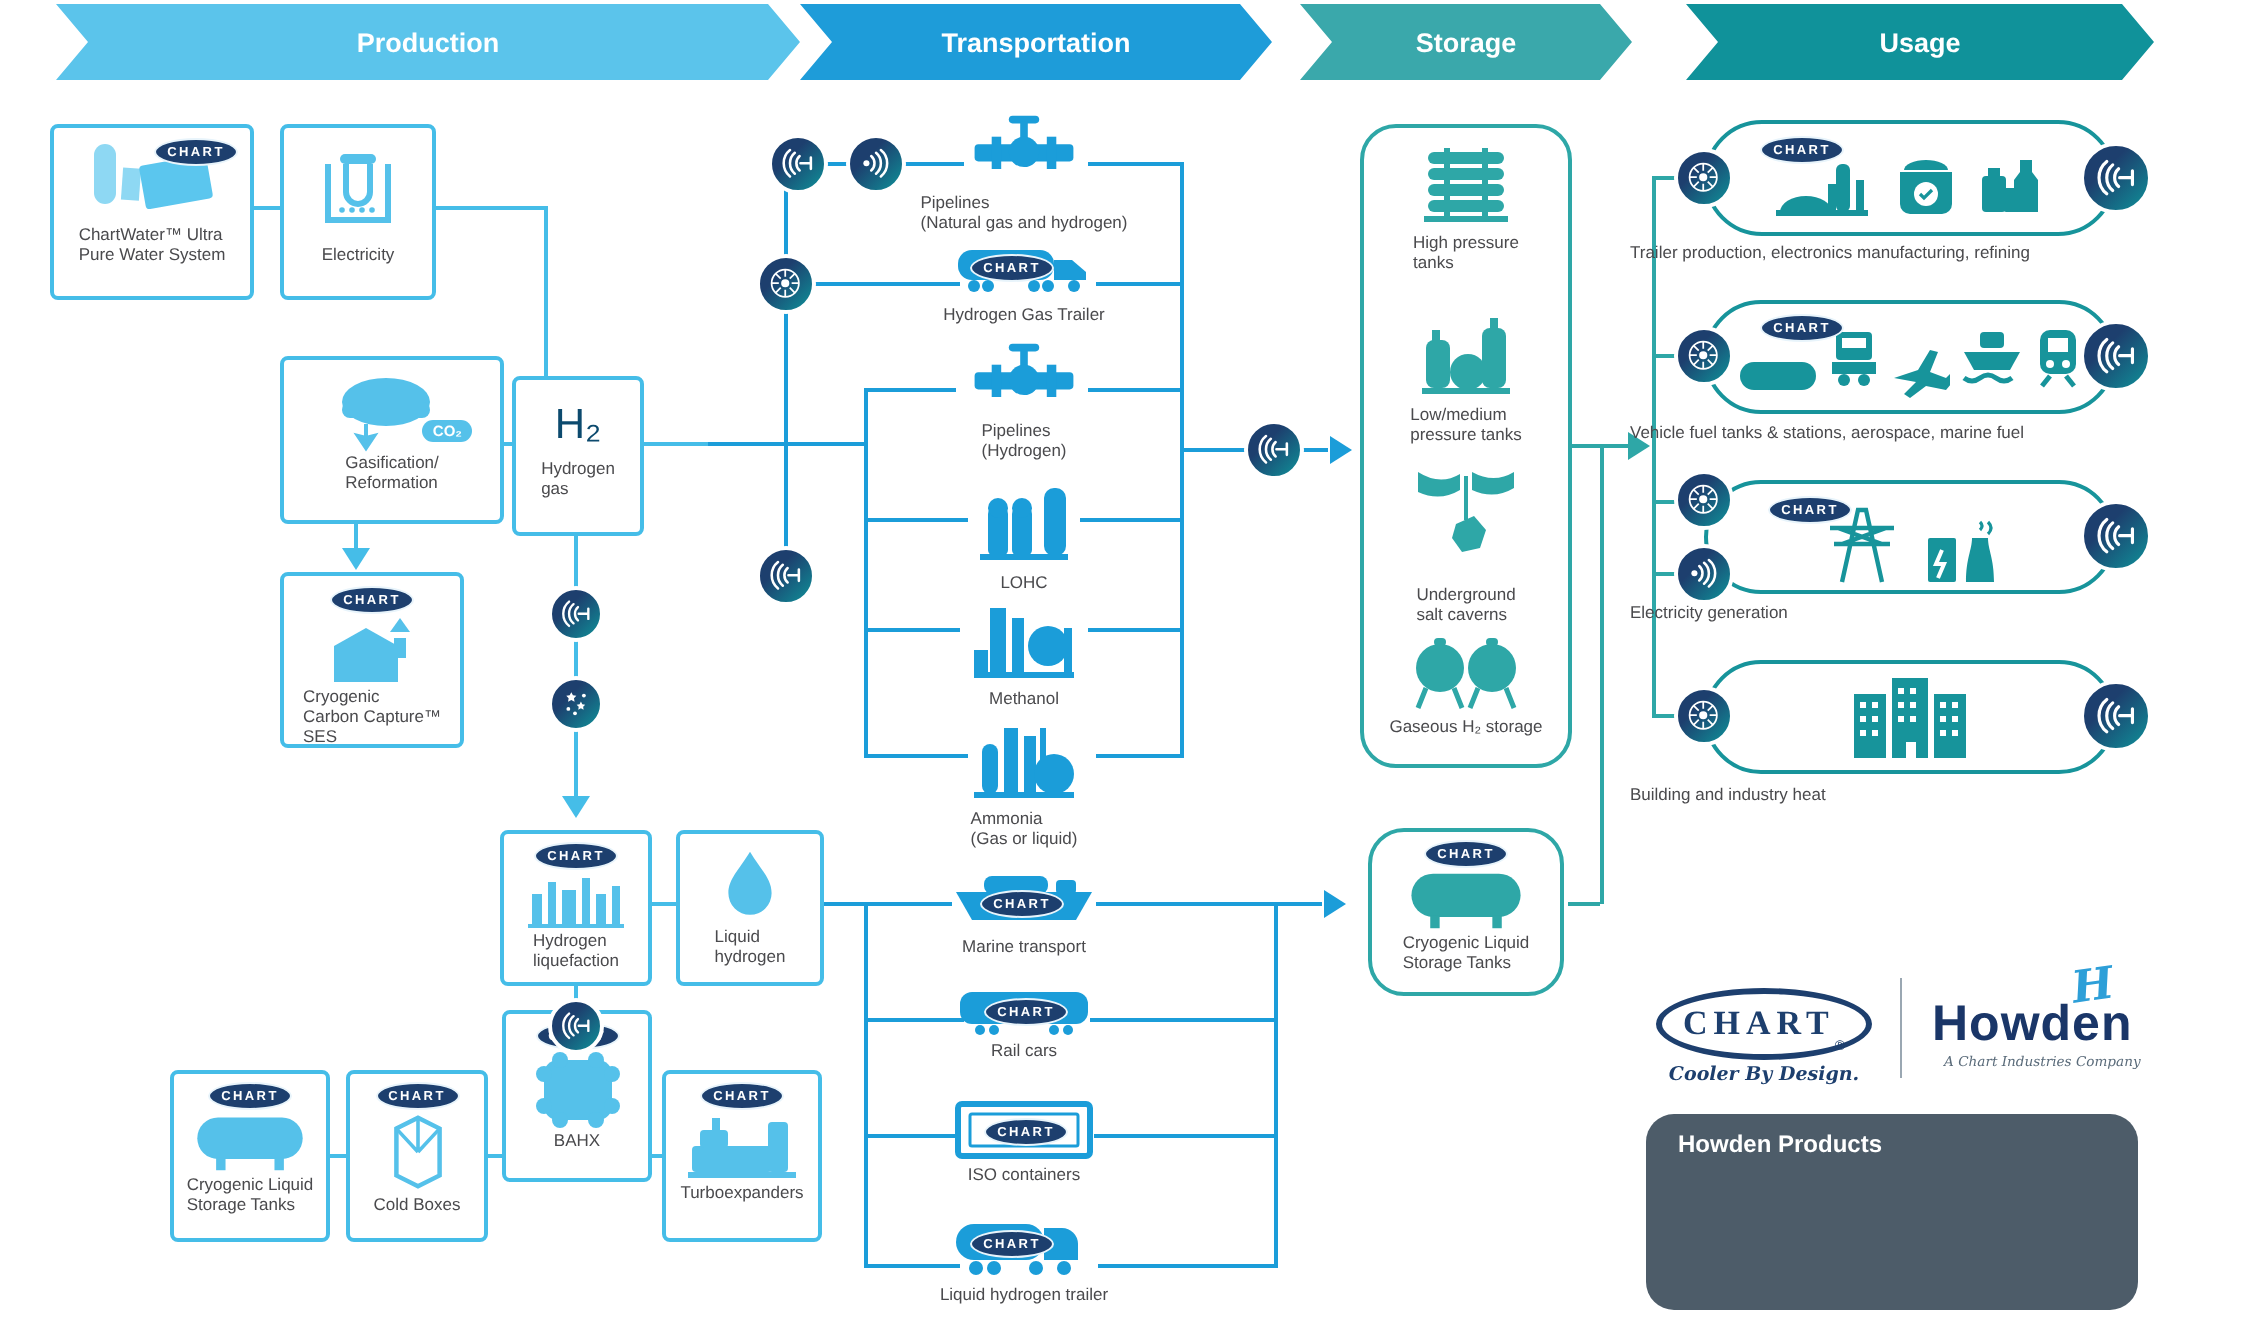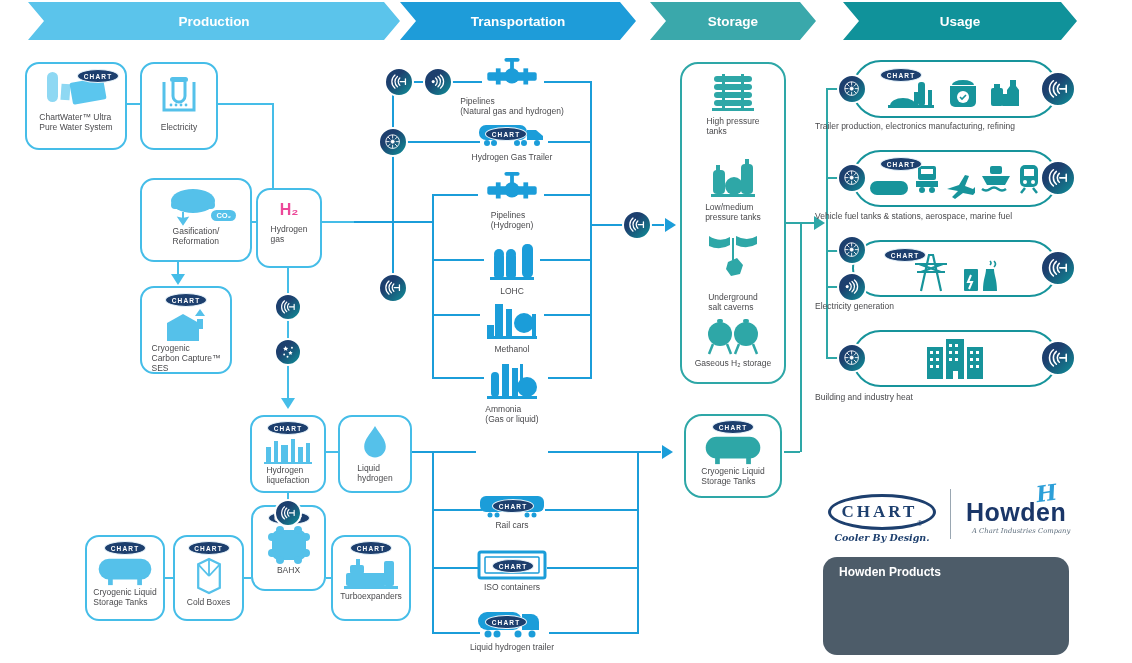--- a/index.html
+++ b/index.html
@@ -3,21 +3,21 @@
 <meta charset="utf-8">
 <style>
   html,body{margin:0;padding:0;background:#fff;}
   .canvas{position:relative;width:1132px;height:663px;background:#fff;overflow:hidden;
           font-family:"Liberation Sans",sans-serif;color:#4a4a4d;}
   
   .chev{position:absolute;top:2px;height:38px;display:flex;align-items:center;justify-content:center;
         color:#fff;font-weight:bold;font-size:13.5px;
         clip-path:polygon(0 0, calc(100% - 16px) 0, 100% 50%, calc(100% - 16px) 100%, 0 100%, 16px 50%);}
   
-  .pbox{position:absolute;background:#fff;border:2px solid #45BDE8;border-radius:14px;box-sizing:border-box;
+  .pbox{position:absolute;background:#fff;border:2px solid #45BDE8;border-radius:4px;box-sizing:border-box;
         display:flex;flex-direction:column;align-items:center;justify-content:flex-start;padding:4px 2px;}
   .tealbox{border-color:#2EA7A7;}
   .lbl{font-size:8.5px;line-height:1.18;white-space:pre-line;color:#4a4a4d;}
   .lbl.abs{position:absolute;}
   
   .ln{position:absolute;}
   .h{height:2px;} .v{width:2px;}
   .cP{background:#45BDE8;} .cB{background:#1B9DD9;} .cT{background:#2EA7A7;}
   
   .arrR{position:absolute;width:0;height:0;border-top:7px solid transparent;border-bottom:7px solid transparent;}
@@ -48,21 +48,21 @@
   .bigchart{position:absolute;left:828px;top:494px;width:108px;height:36px;border:3px solid #1d3f6e;border-radius:50%;
             box-sizing:border-box;background:#fff;display:flex;align-items:center;justify-content:center;}
   .bigchart b{color:#1d3f6e;font-family:"Liberation Serif",serif;font-size:17px;letter-spacing:3px;}
   .tagline{position:absolute;left:828px;top:532px;width:108px;text-align:center;font-family:"DejaVu Serif",serif;
            font-style:italic;font-weight:bold;font-size:9.5px;color:#1d3f6e;}
   .howden{position:absolute;left:966px;top:498px;color:#1a3668;font-weight:bold;font-size:25px;letter-spacing:.5px;}
   .howden-sub{position:absolute;left:972px;top:527px;font-family:"DejaVu Serif",serif;font-style:italic;font-size:6.8px;color:#5a6b7a;}
   .howden-mark{position:absolute;left:1036px;top:480px;color:#2D9FD8;font-family:"DejaVu Serif",serif;
                font-style:italic;font-weight:bold;font-size:22px;transform:rotate(-8deg);}
   .divider{position:absolute;left:950px;top:489px;width:1px;height:50px;background:#9aa7b2;}
-  .h2big{font-size:16px;font-weight:bold;color:#ec4899;line-height:1;}
+  .h2big{font-size:21px;font-weight:normal;color:#0c4a6e;line-height:1;}
   .co2{position:absolute;background:#55C1EA;color:#fff;font-size:7.5px;font-weight:bold;border-radius:7px;
        padding:1px 5px;}
   .icon{flex:0 0 auto;}
 </style>
 </head>
 <body>
 
 <div class="canvas">
 
   <div class="chev" style="left:28px;width:372px;background:#5BC4EB">
@@ -399,20 +399,35 @@
       <rect x="27" y="8" width="6" height="29"></rect>
           <circle cx="42" cy="27" r="10"></circle>
           <rect x="35" y="4" width="3" height="20"></rect>
           <rect x="2" y="36" width="50" height="3"></rect>
         </g>
     </svg>
     <span class="lbl">Ammonia
 (Gas or liquid)</span>
   </div>
 
+  <div class="titem" style="top:434px">
+    <div style="position:relative;width:76px;height:32px">
+      <svg width="76" height="32" viewBox="0 0 76 32">
+        <g fill="#1B9DD9">
+            <path d="M4 12h68l-8 14H12z"></path>
+            <rect x="18" y="4" width="32" height="9" rx="4"></rect>
+            <rect x="54" y="6" width="10" height="7" rx="2"></rect>
+          </g>
+      </svg>
+      <span class="cmini abs" style="left:16px;top:11px">
+          <span>CHART</span>
+        </span>
+    </div>
+    <span class="lbl">Marine transport</span>
+  </div>
 
   <div class="titem" style="top:494px">
     <div style="position:relative;width:68px;height:24px">
       <svg width="68" height="24" viewBox="0 0 68 24">
         <g fill="#1B9DD9">
             <rect x="2" y="2" width="64" height="16" rx="6"></rect>
             <circle cx="12" cy="21" r="2.5"></circle>
             <circle cx="19" cy="21" r="2.5"></circle>
             <circle cx="49" cy="21" r="2.5"></circle>
             <circle cx="56" cy="21" r="2.5"></circle>

